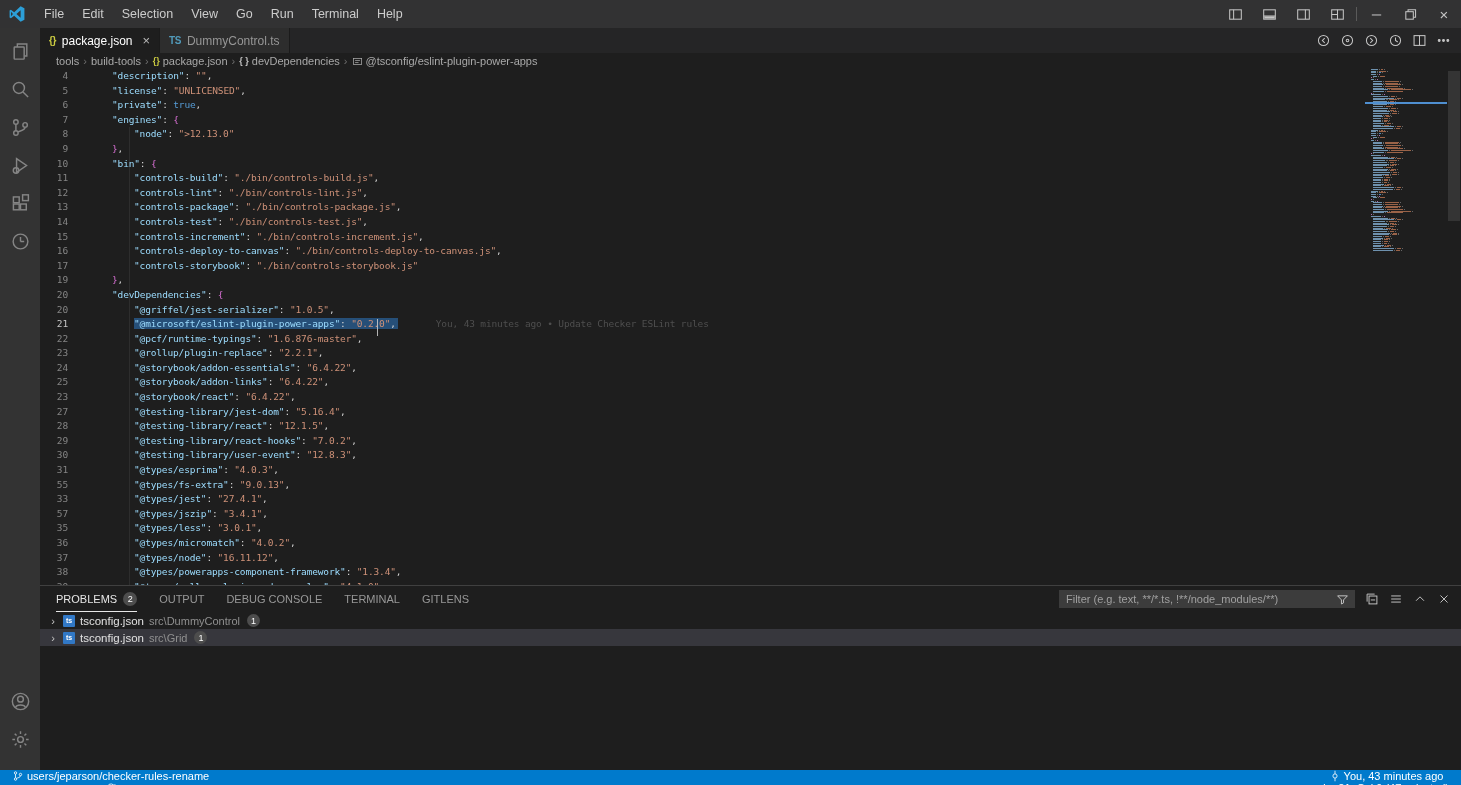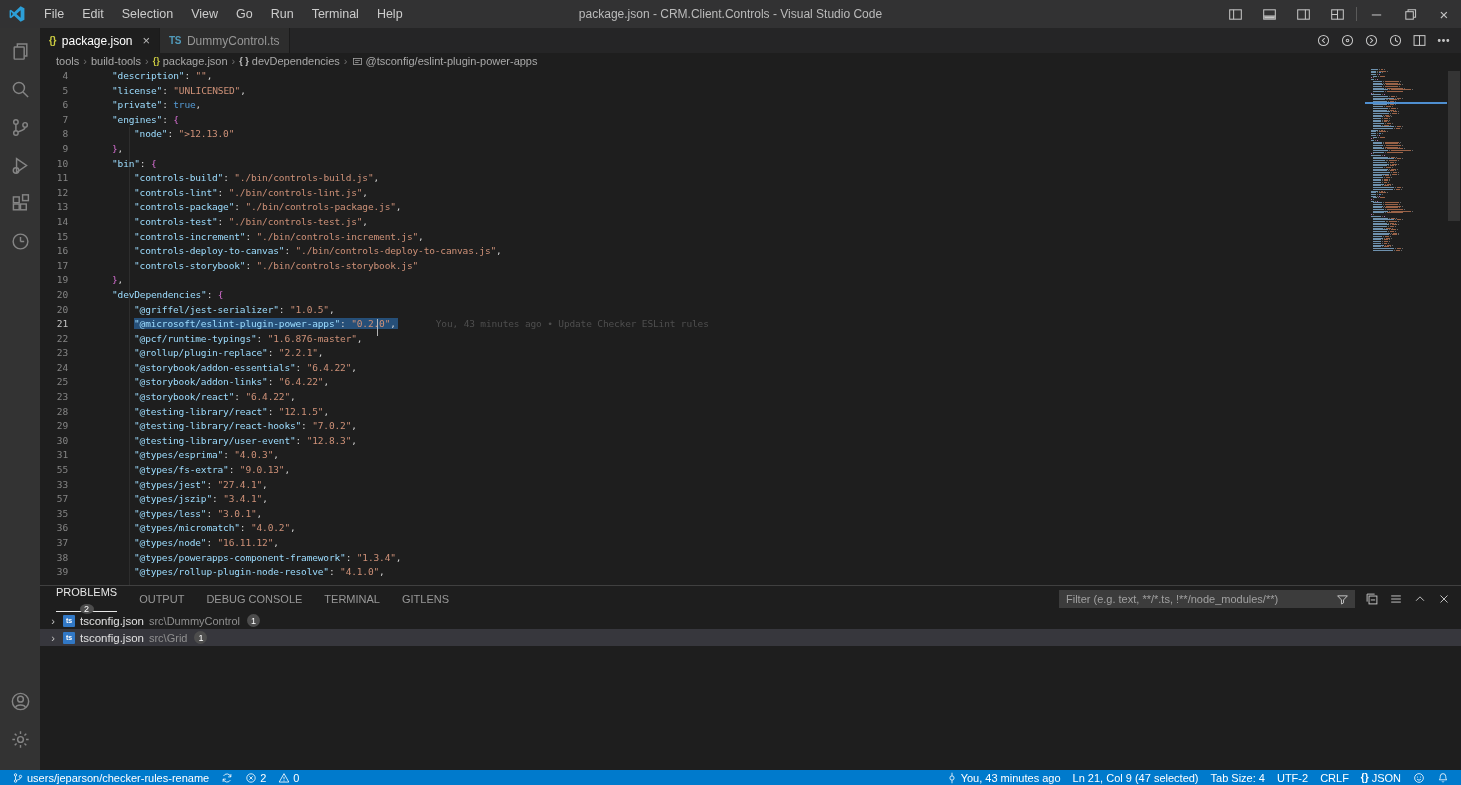--- a/index.html
+++ b/index.html
@@ -71,41 +71,41 @@
   .mm-seg { height:1px; display:inline-block; flex:none; }
   .mm-selline { position:absolute; left:-4px; right:0; height:2px; background:#4f8fd0; }
   .scrollbar { position:absolute; top:0; right:0; width:14px; height:100%; }
   .sb-thumb { position:absolute; top:2px; left:1px; right:1px; height:150px; background:rgba(121,121,121,0.25); }
 
   
   .panel { height:185px; background:#1e1e1e; border-top:1px solid rgba(128,128,128,0.35); display:flex; flex-direction:column; }
   .panel-header { height:26px; display:flex; align-items:center; padding:0 8px 0 16px; }
   .panel-tabs { display:flex; gap:22px; font-size:11px; color:#989898; height:100%; align-items:center; }
   .ptab { display:flex; align-items:center; gap:6px; height:100%; cursor:default; }
-  .ptab.active { color:#e7e7e7; box-shadow:inset 0 -1px 0 #e7e7e7;flex-direction:column; }
+  .ptab.active { color:#e7e7e7; box-shadow:inset 0 -1px 0 #e7e7e7; }
   .ptab-badge { min-width:14px; height:14px; border-radius:50%; background:#4d4d4d; color:#ffffff; font-size:9px; display:flex; align-items:center; justify-content:center; }
   .panel-actions { margin-left:auto; display:flex; align-items:center; gap:8px; color:#c5c5c5; }
   .filter-box { width:296px; height:18px; background:#3c3c3c; border:1px solid #3c3c3c; display:flex; align-items:center; }
   .filter-box input { flex:1; background:transparent; border:0; outline:0; color:#cccccc; font-size:11px; padding:0 6px; font-family:"Liberation Sans", sans-serif; }
   .filter-box input::placeholder { color:#a0a0a0; }
   .fb-icon { padding-right:5px; display:flex; }
   .pa-btn { width:18px; height:18px; display:flex; align-items:center; justify-content:center; }
   .pa-btn svg { width:14px; height:14px; }
   .problems-list { font-size:11.5px; color:#cccccc; }
   .prob-row { height:17px; display:flex; align-items:center; gap:5px; padding-left:8px; cursor:default; }
   .prob-row.selected { background:#37373d; }
   .prob-chevron { color:#c5c5c5; font-size:11px; width:10px; text-align:center; }
   .ts-icon { width:12px; height:12px; background:#3178c6; border-radius:1px; color:#fff; font-size:7px; font-weight:bold; display:flex; align-items:center; justify-content:center; }
   .prob-file { color:#e0e0e0; }
   .prob-path { color:#909090; font-size:11px; }
   .count-badge { min-width:13px; height:13px; border-radius:50%; background:#4d4d4d; color:#fff; font-size:9px; display:flex; align-items:center; justify-content:center; margin-left:2px; }
 
   
   .statusbar { height:15px; background:#007acc; display:flex; align-items:center; color:#ffffff; font-size:11px; padding:0 6px; }
-  .sb-left, .sb-right { display:flex; align-items:center; height:100%; }
+  .sb-left, .sb-right { display:flex; align-items:center; height:100%;flex-direction:column; }
   .sb-right { margin-left:auto; }
   .sb-item { display:flex; align-items:center; gap:3px; padding:0 6px; height:100%; cursor:default; white-space:nowrap; }
   .sb-item svg { width:12px; height:12px; }
   .sb-braces { font-weight:bold; font-size:10px; }
 </style>
 </head>
 <body>
 
 <div class="window">
 
@@ -116,21 +116,20 @@
     <div class="menus">
         <div class="menu-item">File</div>
         <div class="menu-item">Edit</div>
         <div class="menu-item">Selection</div>
         <div class="menu-item">View</div>
         <div class="menu-item">Go</div>
         <div class="menu-item">Run</div>
         <div class="menu-item">Terminal</div>
         <div class="menu-item">Help</div>
       </div>
-    <div class="tb-title">package.json - CRM.Client.Controls - Visual Studio Code</div>
     <div class="win-controls">
         <div class="wc-btn">
           <svg viewBox="0 0 16 16" fill="none" stroke="currentColor" stroke-width="1.1">
             <rect x="1.8" y="3" width="12.4" height="10"></rect>
             <path d="M6 3v10"></path>
           </svg>
         </div>
         <div class="wc-btn">
           <svg viewBox="0 0 16 16" fill="none" stroke="currentColor" stroke-width="1.1">
             <rect x="1.8" y="3" width="12.4" height="10"></rect>
@@ -326,20 +325,21 @@
             <div class="code-line"><span class="ln">17</span><span class="lc" style="padding-left: 44px;"><span class="tk-k">"controls-storybook"</span><span class="tk-p">: </span><span class="tk-s">"./bin/controls-storybook.js"</span></span></div>
             <div class="code-line"><span class="ln">19</span><span class="lc" style="padding-left: 22px;"><span class="tk-x">}</span><span class="tk-p">,</span></span></div>
             <div class="code-line"><span class="ln">20</span><span class="lc" style="padding-left: 22px;"><span class="tk-k">"devDependencies"</span><span class="tk-p">: </span><span class="tk-x">{</span></span></div>
             <div class="code-line"><span class="ln">20</span><span class="lc" style="padding-left: 44px;"><span class="tk-k">"@griffel/jest-serializer"</span><span class="tk-p">: </span><span class="tk-s">"1.0.5"</span><span class="tk-p">,</span></span></div>
             <div class="code-line"><span class="ln active">21</span><span class="lc" style="padding-left: 44px;"><span class="selection"><span class="tk-k">"@microsoft/eslint-plugin-power-apps"</span><span class="tk-p">: </span><span class="tk-s">"0.2.0"</span><span class="tk-p">,</span></span></span><span class="blame">You, 43 minutes ago • Update Checker ESLint rules</span></div>
             <div class="code-line"><span class="ln">22</span><span class="lc" style="padding-left: 44px;"><span class="tk-k">"@pcf/runtime-typings"</span><span class="tk-p">: </span><span class="tk-s">"1.6.876-master"</span><span class="tk-p">,</span></span></div>
             <div class="code-line"><span class="ln">23</span><span class="lc" style="padding-left: 44px;"><span class="tk-k">"@rollup/plugin-replace"</span><span class="tk-p">: </span><span class="tk-s">"2.2.1"</span><span class="tk-p">,</span></span></div>
             <div class="code-line"><span class="ln">24</span><span class="lc" style="padding-left: 44px;"><span class="tk-k">"@storybook/addon-essentials"</span><span class="tk-p">: </span><span class="tk-s">"6.4.22"</span><span class="tk-p">,</span></span></div>
             <div class="code-line"><span class="ln">25</span><span class="lc" style="padding-left: 44px;"><span class="tk-k">"@storybook/addon-links"</span><span class="tk-p">: </span><span class="tk-s">"6.4.22"</span><span class="tk-p">,</span></span></div>
             <div class="code-line"><span class="ln">23</span><span class="lc" style="padding-left: 44px;"><span class="tk-k">"@storybook/react"</span><span class="tk-p">: </span><span class="tk-s">"6.4.22"</span><span class="tk-p">,</span></span></div>
+            <div class="code-line"><span class="ln">27</span><span class="lc" style="padding-left: 44px;"><span class="tk-k">"@testing-library/jest-dom"</span><span class="tk-p">: </span><span class="tk-s">"5.16.4"</span><span class="tk-p">,</span></span></div>
             <div class="code-line"><span class="ln">28</span><span class="lc" style="padding-left: 44px;"><span class="tk-k">"@testing-library/react"</span><span class="tk-p">: </span><span class="tk-s">"12.1.5"</span><span class="tk-p">,</span></span></div>
             <div class="code-line"><span class="ln">29</span><span class="lc" style="padding-left: 44px;"><span class="tk-k">"@testing-library/react-hooks"</span><span class="tk-p">: </span><span class="tk-s">"7.0.2"</span><span class="tk-p">,</span></span></div>
             <div class="code-line"><span class="ln">30</span><span class="lc" style="padding-left: 44px;"><span class="tk-k">"@testing-library/user-event"</span><span class="tk-p">: </span><span class="tk-s">"12.8.3"</span><span class="tk-p">,</span></span></div>
             <div class="code-line"><span class="ln">31</span><span class="lc" style="padding-left: 44px;"><span class="tk-k">"@types/esprima"</span><span class="tk-p">: </span><span class="tk-s">"4.0.3"</span><span class="tk-p">,</span></span></div>
             <div class="code-line"><span class="ln">55</span><span class="lc" style="padding-left: 44px;"><span class="tk-k">"@types/fs-extra"</span><span class="tk-p">: </span><span class="tk-s">"9.0.13"</span><span class="tk-p">,</span></span></div>
             <div class="code-line"><span class="ln">33</span><span class="lc" style="padding-left: 44px;"><span class="tk-k">"@types/jest"</span><span class="tk-p">: </span><span class="tk-s">"27.4.1"</span><span class="tk-p">,</span></span></div>
             <div class="code-line"><span class="ln">57</span><span class="lc" style="padding-left: 44px;"><span class="tk-k">"@types/jszip"</span><span class="tk-p">: </span><span class="tk-s">"3.4.1"</span><span class="tk-p">,</span></span></div>
             <div class="code-line"><span class="ln">35</span><span class="lc" style="padding-left: 44px;"><span class="tk-k">"@types/less"</span><span class="tk-p">: </span><span class="tk-s">"3.0.1"</span><span class="tk-p">,</span></span></div>
             <div class="code-line"><span class="ln">36</span><span class="lc" style="padding-left: 44px;"><span class="tk-k">"@types/micromatch"</span><span class="tk-p">: </span><span class="tk-s">"4.0.2"</span><span class="tk-p">,</span></span></div>
             <div class="code-line"><span class="ln">37</span><span class="lc" style="padding-left: 44px;"><span class="tk-k">"@types/node"</span><span class="tk-p">: </span><span class="tk-s">"16.11.12"</span><span class="tk-p">,</span></span></div>

